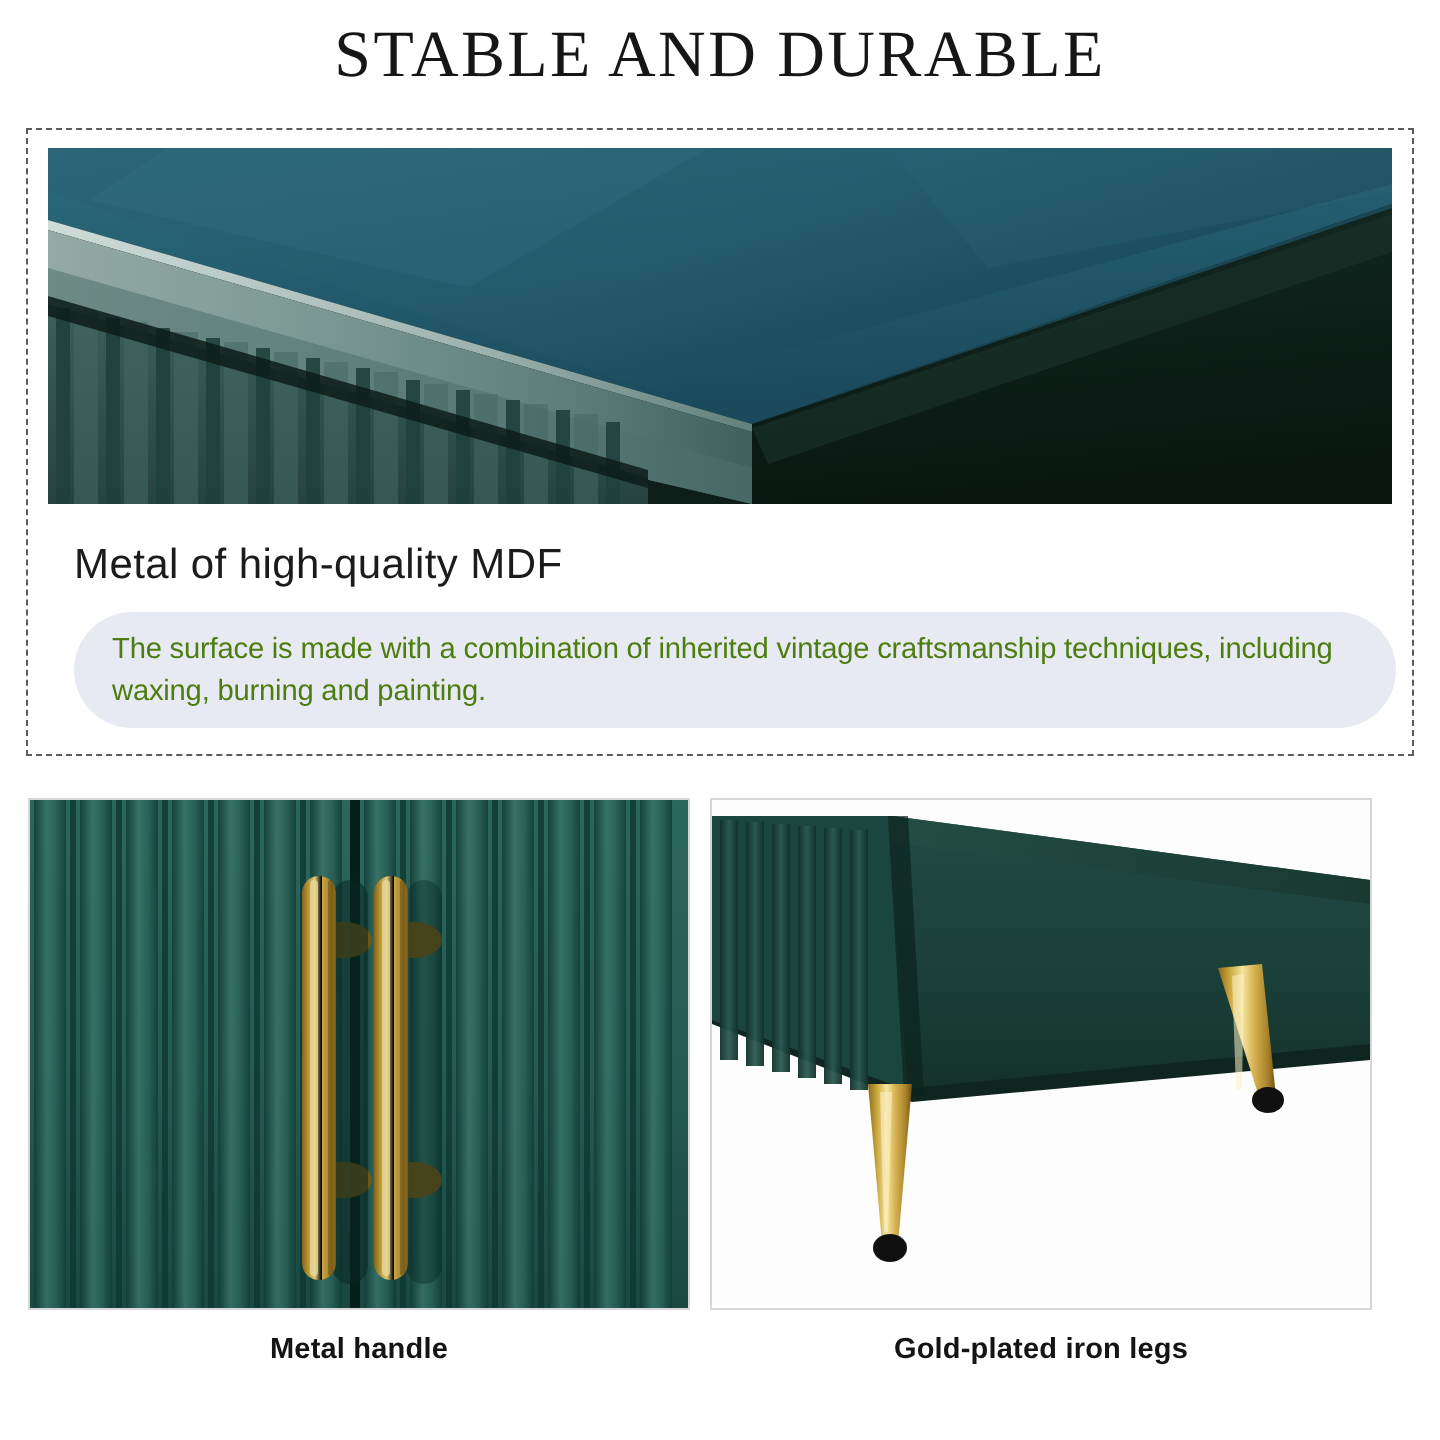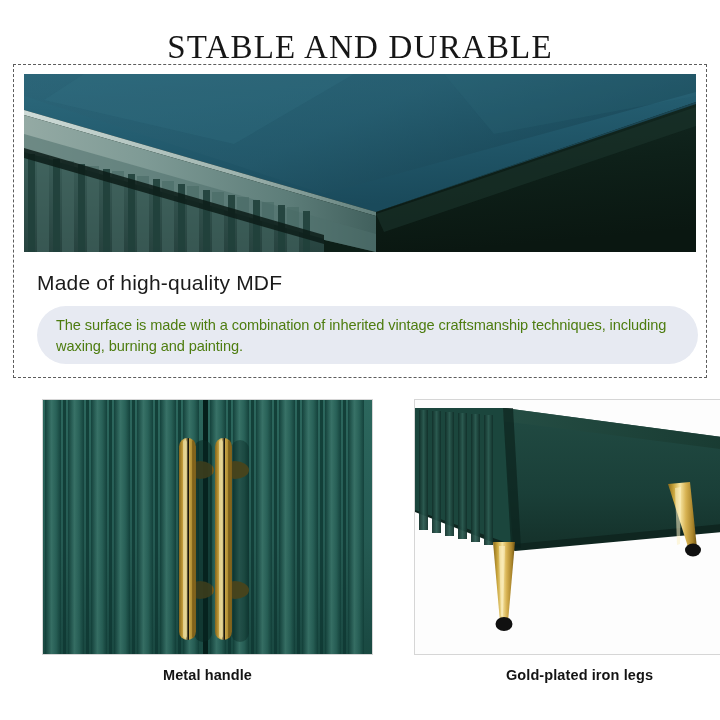--- a/index.html
+++ b/index.html
@@ -13,21 +13,20 @@
 
   
   .page-title{
     position:absolute;left:0;top:8px;width:720px;
     text-align:center;
     font-family:"Liberation Serif", serif;
     font-size:33px;
     letter-spacing:1.2px;
     color:#161616;
     line-height:40px;
-    margin-top:19px;
   }
 
   
   .dashed-card{
     position:absolute;left:13px;top:64px;
     width:694px;height:314px;
     border:1px dashed #5c5c5c;
     box-sizing:border-box;
     background:#fff;
   }
@@ -59,24 +58,24 @@
   .desc-text{
     font-size:14.6px;
     line-height:21px;
     color:#4d7c0f;
     letter-spacing:-.1px;
   }
 
   
   .panel{
     position:absolute;top:399px;
-    width:331px;height:306px;margin-left:28px;
+    width:331px;height:306px;
   }
   .panel-left{left:14px;}
-  .panel-right{left:386px;}
+  .panel-right{left:355px;}
 
   .photo-frame{
     position:absolute;left:0;top:0;
     width:331px;height:256px;
     border:1px solid #d6d6d6;
     box-sizing:border-box;
     background:#fff;
     overflow:hidden;
   }
   .photo-frame svg{display:block;width:329px;height:254px;}
@@ -174,21 +173,21 @@
           <rect x="254" y="131" width="7" height="47" fill="#20403b" opacity="0.9"></rect>
           <rect x="263" y="133" width="12" height="45" fill="#466863" opacity="0.55"></rect>
           <rect x="279" y="137" width="7" height="41" fill="#20403b" opacity="0.9"></rect>
         </g>
 
         <polygon points="0,74 300,161 300,170 0,84" fill="#0c1c17" opacity="0.85"></polygon>
       </g>
     </svg>
   </div>
 
-  <div class="hero-heading">Made of high-quality MDF</div>
+  <div class="hero-heading">Metal of high-quality MDF</div>
 
   <div class="desc-box">
     <div class="desc-text">The surface is made with a combination of inherited vintage craftsmanship techniques, including waxing, burning and painting.</div>
   </div>
 </div>
 
 <div class="panel panel-left">
   <div class="photo-frame">
     <svg viewBox="0 0 329 254" preserveAspectRatio="none">
       <defs>

